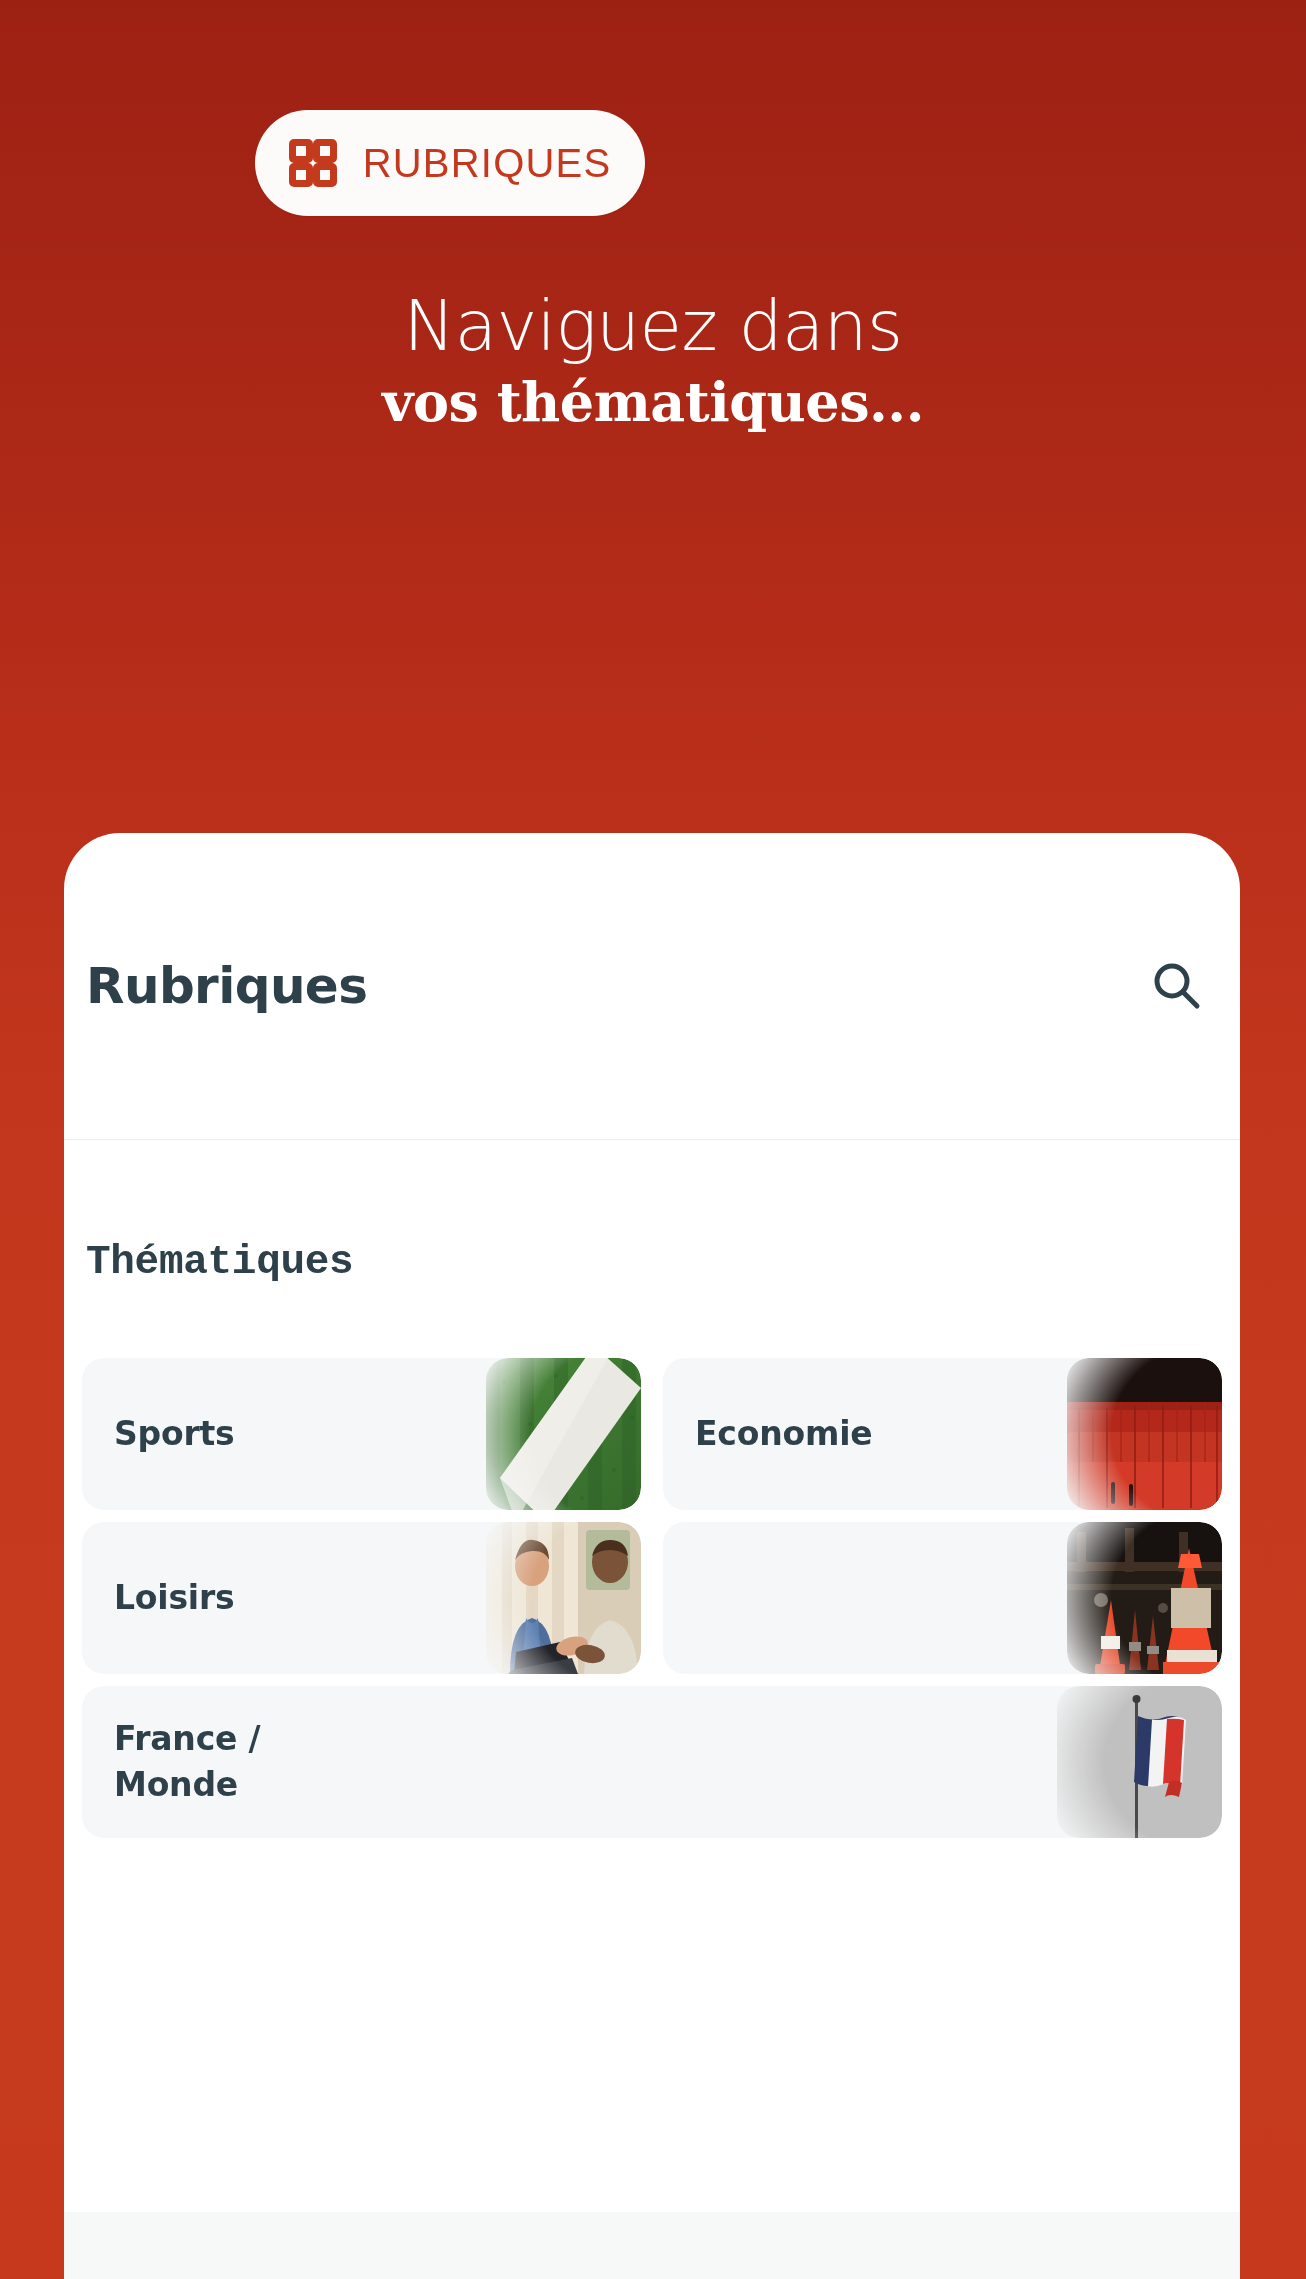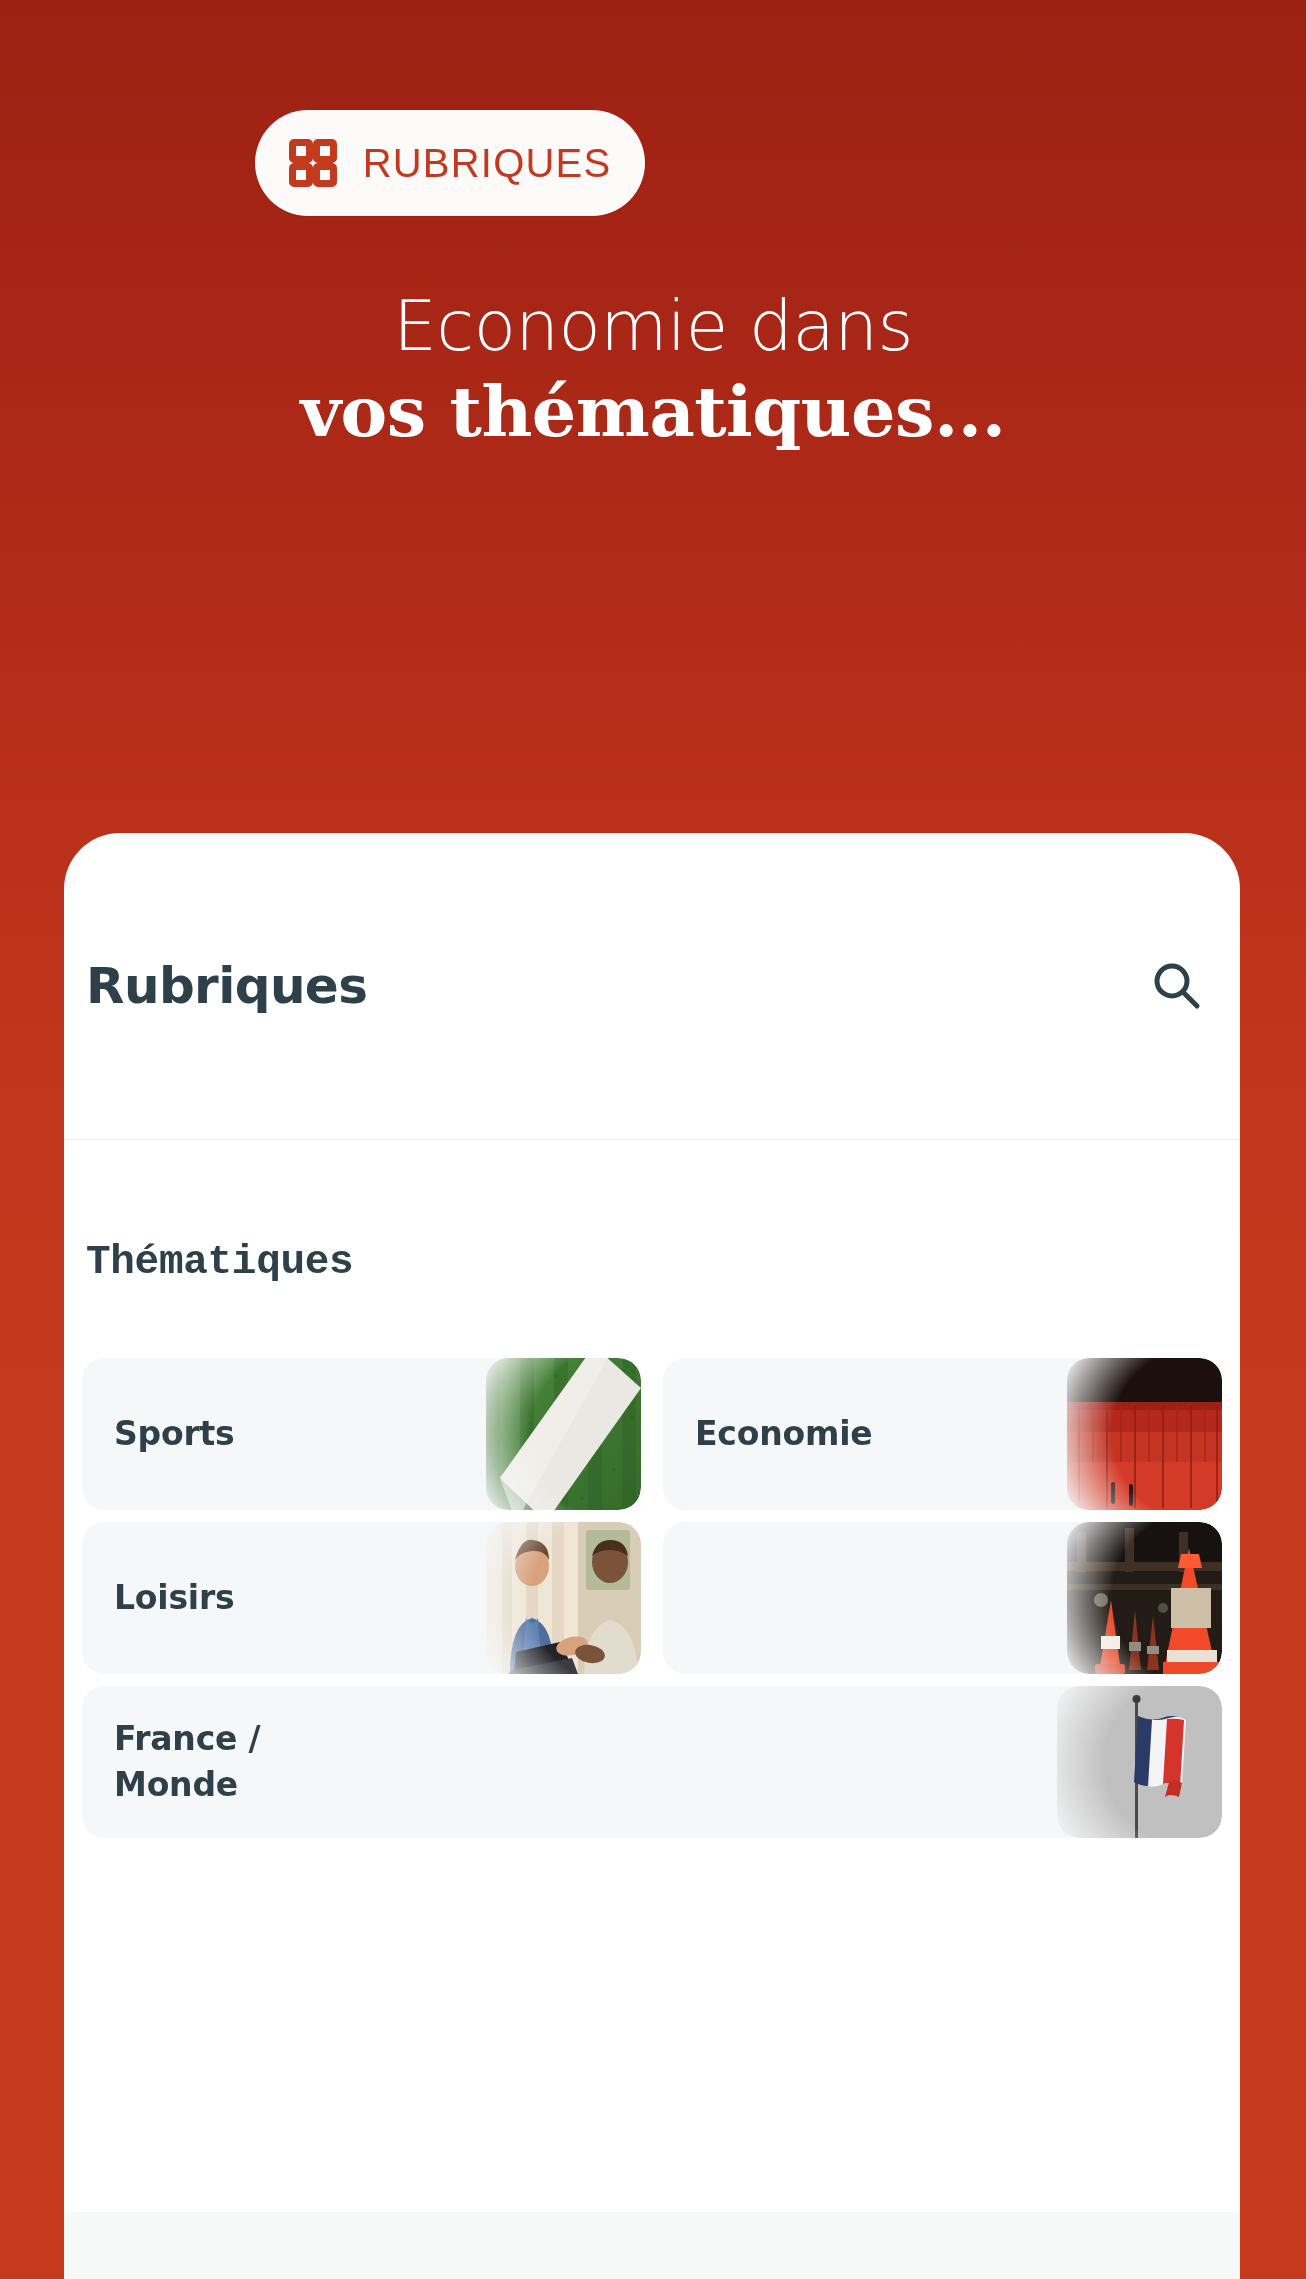--- a/index.html
+++ b/index.html
@@ -52,21 +52,21 @@
     font-family:"DejaVu Sans", sans-serif;
     font-weight:300;
     font-size:69px;
     line-height:1.12;
     letter-spacing:-0.5px;
   }
   #hero-line2{
     display:block;
     font-family:"DejaVu Serif", serif;
     font-weight:700;
-    font-size:70px;
+    font-size:54px;
     line-height:1.18;
     margin-top:6px;
     letter-spacing:-0.5px;
   }
 
   
   #sheet{
     position:absolute;
     left:64px; top:833px;
     width:1176px; height:1446px;
@@ -173,21 +173,21 @@
   <svg id="grid-icon" viewBox="0 0 48 48">
     <rect x="3.5" y="3.5" width="17" height="17" rx="1.5"></rect>
     <rect x="27.5" y="3.5" width="17" height="17" rx="1.5"></rect>
     <rect x="3.5" y="27.5" width="17" height="17" rx="1.5"></rect>
     <rect x="27.5" y="27.5" width="17" height="17" rx="1.5"></rect>
   </svg>
   <span class="pill-label">RUBRIQUES</span>
 </div>
 
 <div id="hero">
-  <span id="hero-line1">Economie dans</span>
+  <span id="hero-line1">Naviguez dans</span>
   <span id="hero-line2">vos thématiques...</span>
 </div>
 
 <div id="sheet">
 
   <div id="sheet-header">
     <div id="sheet-title">Rubriques</div>
     <svg id="search-icon" viewBox="0 0 54 54">
       <circle cx="22" cy="22" r="15"></circle>
       <line x1="33" y1="33" x2="47" y2="47"></line>

